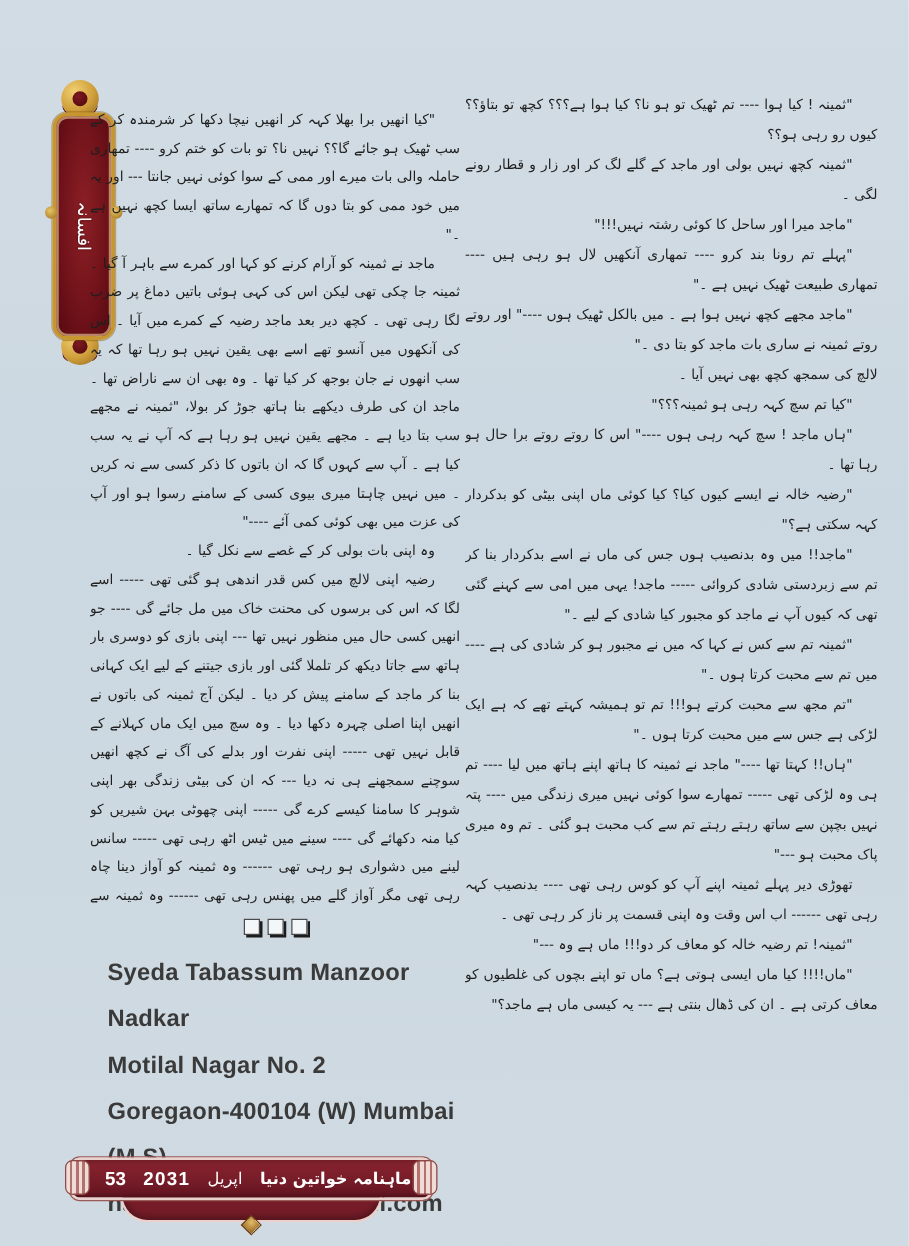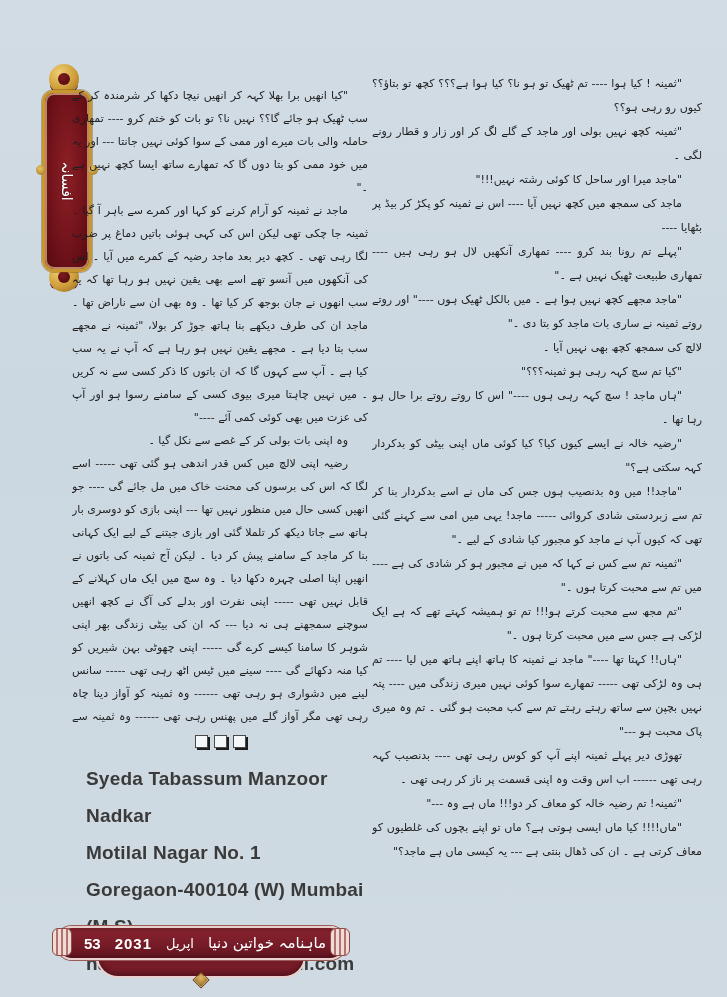--- a/index.html
+++ b/index.html
@@ -51,36 +51,36 @@
     box-shadow:2px 2px 0 0 #1c1c1c;}
   
   .address{position:absolute;left:86px;top:760px;width:280px;
     font-family:"Liberation Sans","DejaVu Sans",sans-serif;
     font-size:19px;font-weight:bold;color:#3a3a3a;line-height:37px;letter-spacing:.2px;}
   
   .footer{position:absolute;left:56px;top:926px;width:290px;height:60px;}
   .footer-bar{
     position:absolute;left:0;top:0;width:290px;height:34px;
     background:linear-gradient(180deg,#8a2430 0%,#761c28 55%,#621420 100%);
-    border:2px solid #e9d2cd;border-radius:16px;
+    border:2px solid #e9d2cd;border-radius:8px;
     box-shadow:0 0 0 1px #9b5a57, inset 0 0 6px rgba(0,0,0,.35);
     display:flex;align-items:center;justify-content:flex-start;
     padding:0 26px;box-sizing:border-box;gap:14px;color:#fff;
   }
   .footer-cap{
     position:absolute;top:2px;width:18px;height:26px;border-radius:6px;
     background:repeating-linear-gradient(90deg,#f0dcd6 0 3px,#b4726e 3px 5px);
     border:1px solid #8f4a48;
   }
   .footer-cap.left{left:-4px;}
   .footer-cap.right{right:-4px;}
   .footer-page{font-family:"Liberation Sans",sans-serif;font-size:15px;font-weight:bold;}
   .footer-year{font-family:"Liberation Sans",sans-serif;font-size:15px;font-weight:bold;letter-spacing:1px;}
   .footer-month{font-size:13px;direction:rtl;}
-  .footer-mag{font-size:15px;direction:rtl;white-space:nowrap;}
+  .footer-mag{font-size:13px;direction:rtl;white-space:nowrap;font-weight:bold;}
   .footer-skirt{
     position:absolute;left:50%;transform:translateX(-50%);top:30px;
     width:206px;height:20px;background:#761c28;
     border:2px solid #e9d2cd;border-top:none;border-radius:0 0 110px 110px;
     box-shadow:inset 0 -3px 5px rgba(0,0,0,.3);
   }
   .footer-pendant{
     position:absolute;left:50%;top:49px;width:10px;height:10px;
     transform:translateX(-50%) rotate(45deg);
     background:radial-gradient(circle at 35% 35%, #e3bd6a, #8d5e1c);
@@ -99,21 +99,20 @@
       <div class="ribbon-side-dot" style="left:-9px;top:72px;"></div>
       <div class="ribbon-side-dot" style="right:-9px;top:72px;"></div>
       <div class="ribbon-text">افسانہ</div>
     </div>
   </div>
 
   <div class="ucol col-right">
       <p class="indent">"ثمینہ ! کیا ہوا ---- تم ٹھیک تو ہو نا؟ کیا ہوا ہے؟؟؟ کچھ تو بتاؤ؟؟ کیوں رو رہی ہو؟؟</p>
       <p class="indent">"ثمینہ کچھ نہیں بولی اور ماجد کے گلے لگ کر اور زار و قطار رونے لگی ۔</p>
       <p class="indent">"ماجد میرا اور ساحل کا کوئی رشتہ نہیں!!!"</p>
-      <p class="indent">ماجد کی سمجھ میں کچھ نہیں آیا ---- اس نے ثمینہ کو پکڑ کر بیڈ پر بٹھایا ----</p>
       <p class="indent">"پہلے تم رونا بند کرو ---- تمھاری آنکھیں لال ہو رہی ہیں ---- تمھاری طبیعت ٹھیک نہیں ہے ۔"</p>
       <p class="indent">"ماجد مجھے کچھ نہیں ہوا ہے ۔ میں بالکل ٹھیک ہوں ----" اور روتے روتے ثمینہ نے ساری بات ماجد کو بتا دی ۔"</p>
       <p>لالچ کی سمجھ کچھ بھی نہیں آیا ۔</p>
       <p class="indent">"کیا تم سچ کہہ رہی ہو ثمینہ؟؟؟"</p>
       <p class="indent">"ہاں ماجد ! سچ کہہ رہی ہوں ----" اس کا روتے روتے برا حال ہو رہا تھا ۔</p>
       <p class="indent">"رضیہ خالہ نے ایسے کیوں کیا؟ کیا کوئی ماں اپنی بیٹی کو بدکردار کہہ سکتی ہے؟"</p>
       <p class="indent">"ماجد!! میں وہ بدنصیب ہوں جس کی ماں نے اسے بدکردار بنا کر تم سے زبردستی شادی کروائی ----- ماجد! یہی میں امی سے کہنے گئی تھی کہ کیوں آپ نے ماجد کو مجبور کیا شادی کے لیے ۔"</p>
       <p class="indent">"ثمینہ تم سے کس نے کہا کہ میں نے مجبور ہو کر شادی کی ہے ---- میں تم سے محبت کرتا ہوں ۔"</p>
       <p class="indent">"تم مجھ سے محبت کرتے ہو!!! تم تو ہمیشہ کہتے تھے کہ ہے ایک لڑکی ہے جس سے میں محبت کرتا ہوں ۔"</p>
       <p class="indent">"ہاں!! کہتا تھا ----" ماجد نے ثمینہ کا ہاتھ اپنے ہاتھ میں لیا ---- تم ہی وہ لڑکی تھی ----- تمھارے سوا کوئی نہیں میری زندگی میں ---- پتہ نہیں بچپن سے ساتھ رہتے رہتے تم سے کب محبت ہو گئی ۔ تم وہ میری پاک محبت ہو ---"</p>
@@ -128,21 +127,21 @@
       <p class="indent">وہ اپنی بات بولی کر کے غصے سے نکل گیا ۔</p>
       <p class="indent">رضیہ اپنی لالچ میں کس قدر اندھی ہو گئی تھی ----- اسے لگا کہ اس کی برسوں کی محنت خاک میں مل جائے گی ---- جو انھیں کسی حال میں منظور نہیں تھا --- اپنی بازی کو دوسری بار ہاتھ سے جاتا دیکھ کر تلملا گئی اور بازی جیتنے کے لیے ایک کہانی بنا کر ماجد کے سامنے پیش کر دیا ۔ لیکن آج ثمینہ کی باتوں نے انھیں اپنا اصلی چہرہ دکھا دیا ۔ وہ سچ میں ایک ماں کہلانے کے قابل نہیں تھی ----- اپنی نفرت اور بدلے کی آگ نے کچھ انھیں سوچنے سمجھنے ہی نہ دیا --- کہ ان کی بیٹی زندگی بھر اپنی شوہر کا سامنا کیسے کرے گی ----- اپنی چھوٹی بہن شیریں کو کیا منہ دکھائے گی ---- سینے میں ٹیس اٹھ رہی تھی ----- سانس لینے میں دشواری ہو رہی تھی ------ وہ ثمینہ کو آواز دینا چاہ رہی تھی مگر آواز گلے میں پھنس رہی تھی ------ وہ ثمینہ سے اپنے کیے کی معافی مانگنا چاہتی تھی ----- لیکن زندگی نے مہلت ہی نہیں دی کہ وہ اپنے گناہ کا اعتراف کرے اور معافی مانگے ۔</p>
     </div>
 
   <div class="separator">
     <span class="sq"></span><span class="sq"></span><span class="sq"></span>
   </div>
 
   <div class="address">
       <div>Syeda Tabassum Manzoor Nadkar</div>
-      <div>Motilal Nagar No. 1</div>
+      <div>Motilal Nagar No. 2</div>
       <div>Goregaon-400104 (W) Mumbai (M.S)</div>
       <div>nadkartabassum@gmail.com</div>
     </div>
 
   <div class="footer">
     <div class="footer-skirt"></div>
     <div class="footer-bar">
       <span class="footer-page">53</span>
       <span class="footer-year">2031</span>
       <span class="footer-month">اپریل</span>

